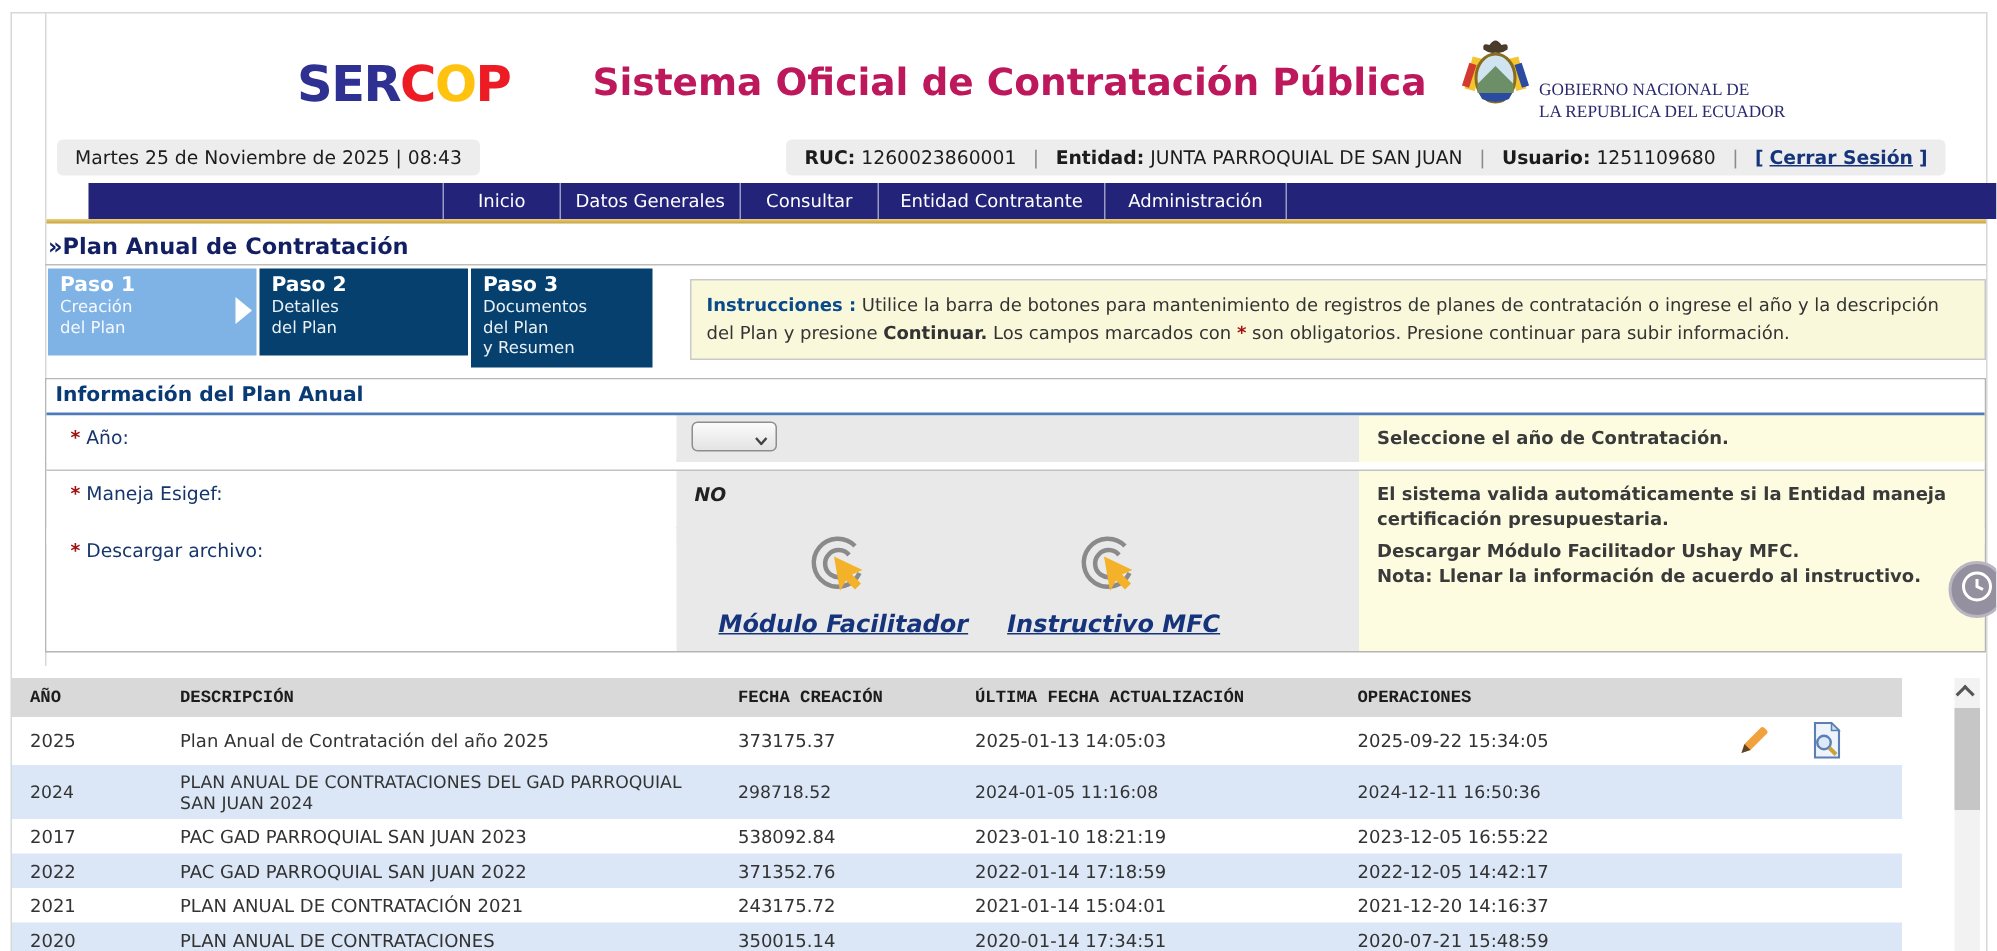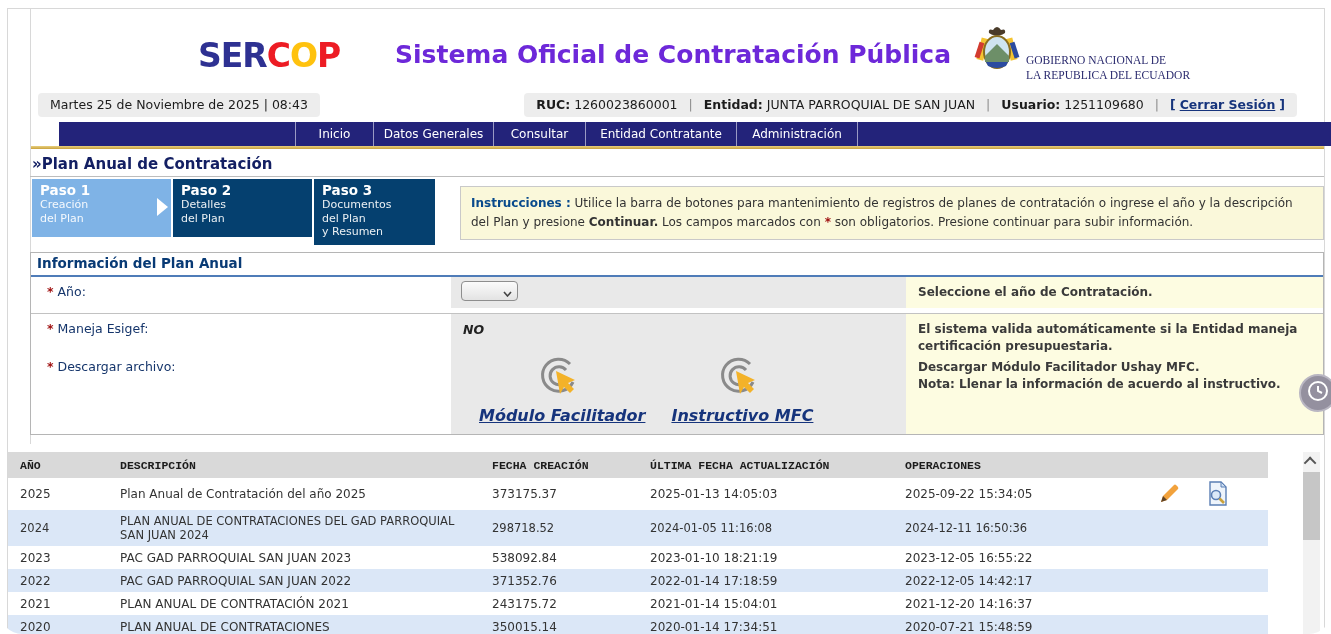--- a/index.html
+++ b/index.html
@@ -1,22 +1,22 @@
 <!DOCTYPE html>
 <html><head>
 <meta charset="utf-8">
 <style>
   html,body{margin:0;padding:0;background:#fff;}
   #page{position:relative;width:1331px;height:634px;background:#fff;overflow:hidden;
-        font-family:"DejaVu Sans","Liberation Sans",sans-serif;color:#222;border-radius:22px;}
+        font-family:"DejaVu Sans","Liberation Sans",sans-serif;color:#222;}
   .hline,.vline{position:absolute;background:#d8d8d8;}
   
   #logo{position:absolute;left:198px;top:36px;font-size:33px;font-weight:bold;letter-spacing:-1px;}
   #logo .blue{color:#2e3192;} #logo .red{color:#ed1c24;} #logo .yellow{color:#ffc20e;}
-  #main-title{position:absolute;left:395px;top:40px;font-size:25px;font-weight:bold;color:#6d28d9;white-space:nowrap;}
+  #main-title{position:absolute;left:395px;top:40px;font-size:25px;font-weight:bold;color:#be185d;white-space:nowrap;}
   #crest{position:absolute;left:973px;top:22px;}
   #gov-text{position:absolute;left:1026px;top:53px;font-family:"Liberation Serif","DejaVu Serif",serif;
             font-size:11.5px;color:#2a2a6e;line-height:15px;}
   
   .badge{position:absolute;top:93px;height:24px;line-height:24px;background:#ededed;border-radius:4px;
          padding:0 12px;font-size:12.5px;color:#1c1c1c;white-space:nowrap;}
   #date-badge{left:38px;}
   #session-badge{right:34px;}
   #session-badge b{font-weight:bold;}
   .sep{color:#8b8b8b;margin:0 7px;}
@@ -291,21 +291,21 @@
     <div class="tr r-2line alt">
       <div>2024</div>
       <div>PLAN ANUAL DE CONTRATACIONES DEL GAD PARROQUIAL SAN JUAN 2024</div>
       <div>298718.52</div>
       <div>2024-01-05 11:16:08</div>
       <div>2024-12-11 16:50:36</div>
       <div></div>
     </div>
 
     <div class="tr r-norm">
-      <div>2023</div>
+      <div>2017</div>
       <div>PAC GAD PARROQUIAL SAN JUAN 2023</div>
       <div>538092.84</div>
       <div>2023-01-10 18:21:19</div>
       <div>2023-12-05 16:55:22</div>
       <div></div>
     </div>
 
     <div class="tr r-norm alt">
       <div>2022</div>
       <div>PAC GAD PARROQUIAL SAN JUAN 2022</div>

